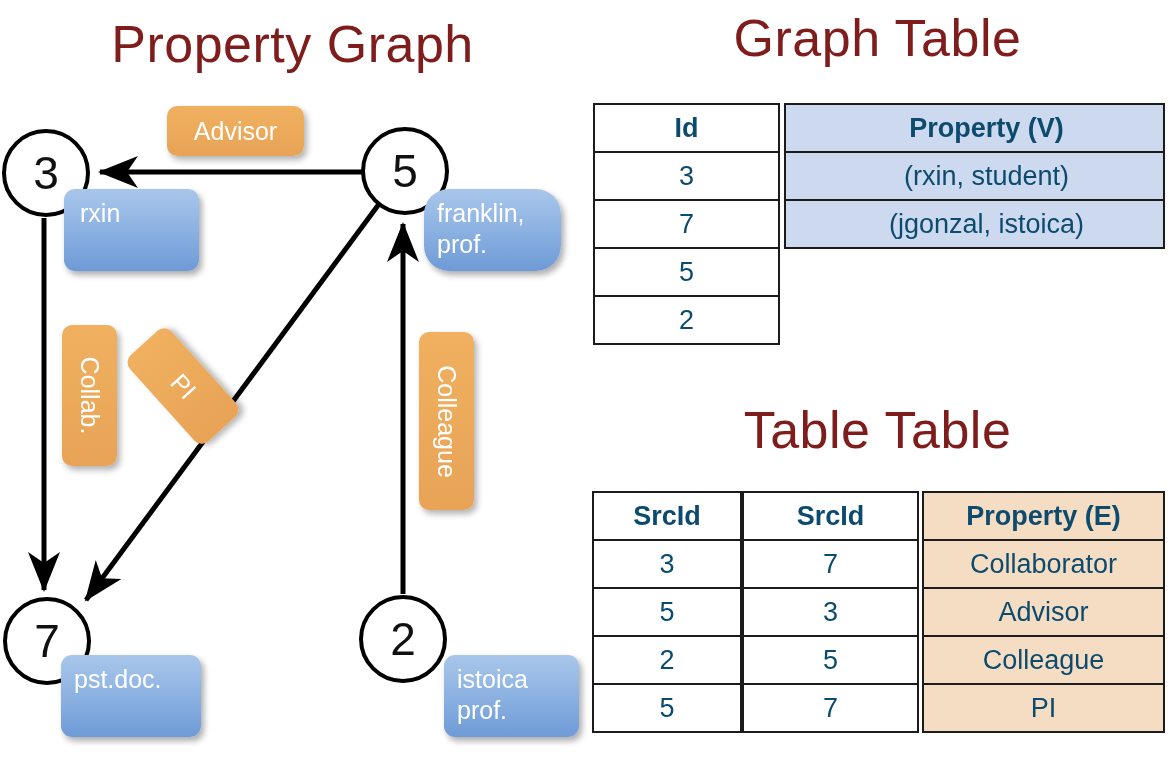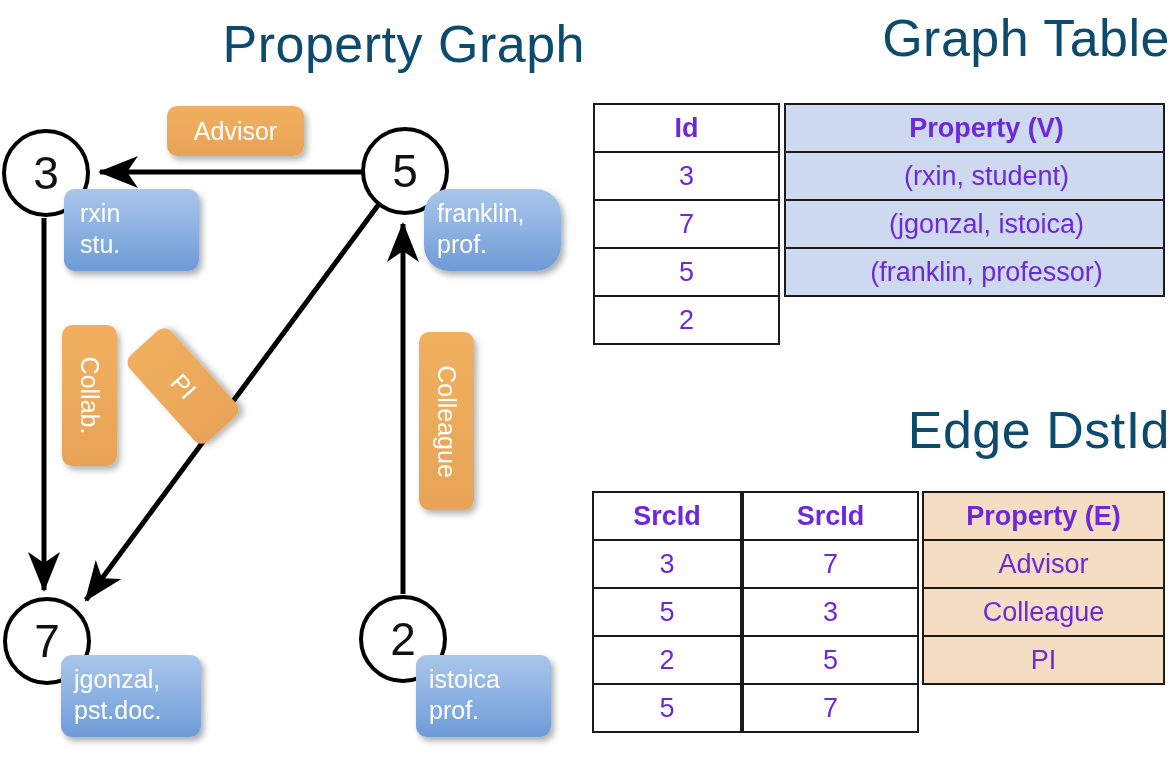--- a/index.html
+++ b/index.html
@@ -16,23 +16,23 @@
     color: #000;
   }
 
   
   .big-title {
     position: absolute;
     font-family: "Liberation Sans", sans-serif;
     font-weight: 300;
     font-size: 52px;
     letter-spacing: 0.5px;
-    color: #0c4a6e;
+    color: #7f1d1d;
     white-space: nowrap;
-    text-align: right;
+    text-align: center;
   }
   #title-property-graph { left: 0px;   top: 14px;  width: 585px; }
   #title-vertex-table   { left: 585px; top: 8px;   width: 585px; }
   #title-edge-table     { left: 585px; top: 400px; width: 585px; }
 
   
   #graph-panel {
     position: absolute;
     left: 0; top: 0;
     width: 585px; height: 760px;
@@ -82,21 +82,21 @@
     font-weight: 300;
     line-height: 1.22;
     padding: 9px 0 9px 13px;
     box-sizing: border-box;
     z-index: 4;
     font-family: "Liberation Sans", sans-serif;
   }
   #box-rxin      { left: 64px;  top: 189px; width: 135px; height: 82px; padding-left: 16px; }
   #box-franklin  { left: 424px; top: 189px; width: 137px; height: 82px; border-radius: 25px; }
   #box-jgonzal   { left: 61px;  top: 655px; width: 140px; height: 82px; }
-  #box-istoica   { left: 416px; top: 655px; width: 135px; height: 82px; }
+  #box-istoica   { left: 444px; top: 655px; width: 135px; height: 82px; }
 
   
   .edge-label {
     position: absolute;
     border-radius: 10px;
     background: linear-gradient(to bottom, #f0b060 0%, #edab5c 40%, #e8a356 100%);
     box-shadow: 3px 4px 6px rgba(0,0,0,0.30);
     color: #ffffff;
     font-size: 25px;
     font-weight: 300;
@@ -133,21 +133,21 @@
   .tbl {
     position: absolute;
     border-collapse: collapse;
     font-family: "Liberation Sans", sans-serif;
   }
   .tbl td, .tbl th {
     border: 2px solid #1b1b1b;
     text-align: center;
     font-weight: 300;
     font-size: 27px;
-    color: #6d28d9;
+    color: #0c4a6e;
     padding: 0;
     height: 46px;
     line-height: 46px;
   }
   .tbl th {
     font-weight: 700;
     font-size: 27px;
   }
   .tbl .hdr-id { font-weight: 700; }
 
@@ -164,21 +164,21 @@
 
   .tbl td.cell-num { font-size: 27px; }
 </style>
 </head>
 <body>
 
 <div class="big-title" id="title-property-graph">Property Graph</div>
 
 <div class="big-title" id="title-vertex-table">Graph Table</div>
 
-<div class="big-title" id="title-edge-table">Edge DstId</div>
+<div class="big-title" id="title-edge-table">Table Table</div>
 
 <div id="graph-panel">
 
   <svg id="graph-edges" viewBox="0 0 585 760">
     <defs>
       <marker id="arrowhead" markerWidth="9" markerHeight="9" refX="7.6" refY="3.2" orient="auto" markerUnits="strokeWidth">
         <path d="M0,0 L8,3.2 L0,6.4 L2.2,3.2 Z" fill="#000"></path>
       </marker>
     </defs>
 
@@ -215,30 +215,28 @@
   </div>
   <div class="vertex-node" id="node-7">
     <span class="vlabel">7</span>
   </div>
   <div class="vertex-node" id="node-2">
     <span class="vlabel">2</span>
   </div>
 
   <div class="prop-box" id="box-rxin">
     <div>rxin</div>
-    <div>stu.</div>
   </div>
 
   <div class="prop-box" id="box-franklin">
     <div>franklin,</div>
     <div>prof.</div>
   </div>
 
   <div class="prop-box" id="box-jgonzal">
-    <div>jgonzal,</div>
     <div>pst.doc.</div>
   </div>
 
   <div class="prop-box" id="box-istoica">
     <div>istoica</div>
     <div>prof.</div>
   </div>
 </div>
 
 <table class="tbl" id="vertex-id-table">
@@ -265,23 +263,20 @@
   <tbody>
       <tr>
     <th>Property (V)</th>
   </tr>
   <tr>
     <td>(rxin, student)</td>
   </tr>
   <tr>
     <td>(jgonzal, istoica)</td>
   </tr>
-  <tr>
-    <td>(franklin, professor)</td>
-  </tr>
 </tbody>
   </table>
 
 <table class="tbl" id="edge-src-table">
   <tbody>
       <tr>
     <th>SrcId</th>
   </tr>
   <tr>
     <td class="cell-num">3</td>
@@ -317,20 +312,23 @@
   </tr>
 </tbody>
   </table>
 
 <table class="tbl" id="edge-prop-table">
   <tbody>
       <tr>
     <th>Property (E)</th>
   </tr>
   <tr>
+    <td>Collaborator</td>
+  </tr>
+  <tr>
     <td>Advisor</td>
   </tr>
   <tr>
     <td>Colleague</td>
   </tr>
   <tr>
     <td>PI</td>
   </tr>
 </tbody>
   </table>

